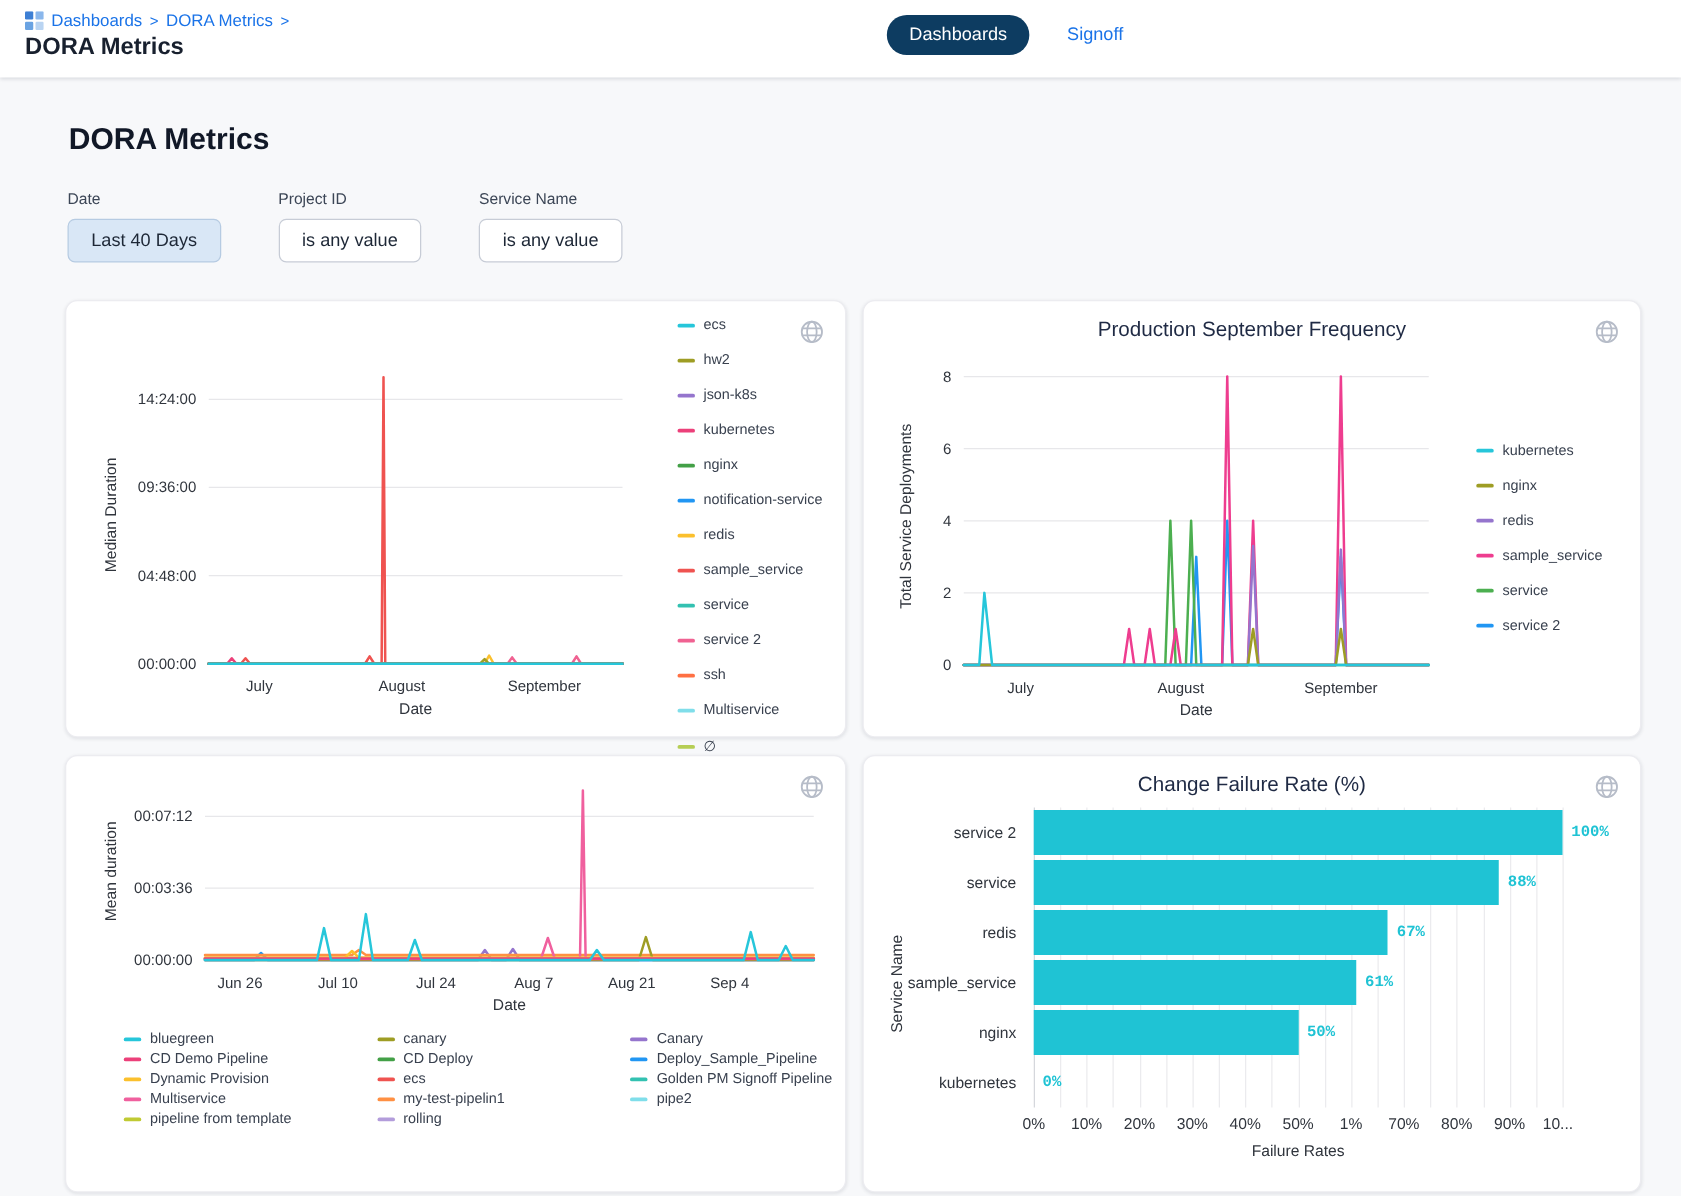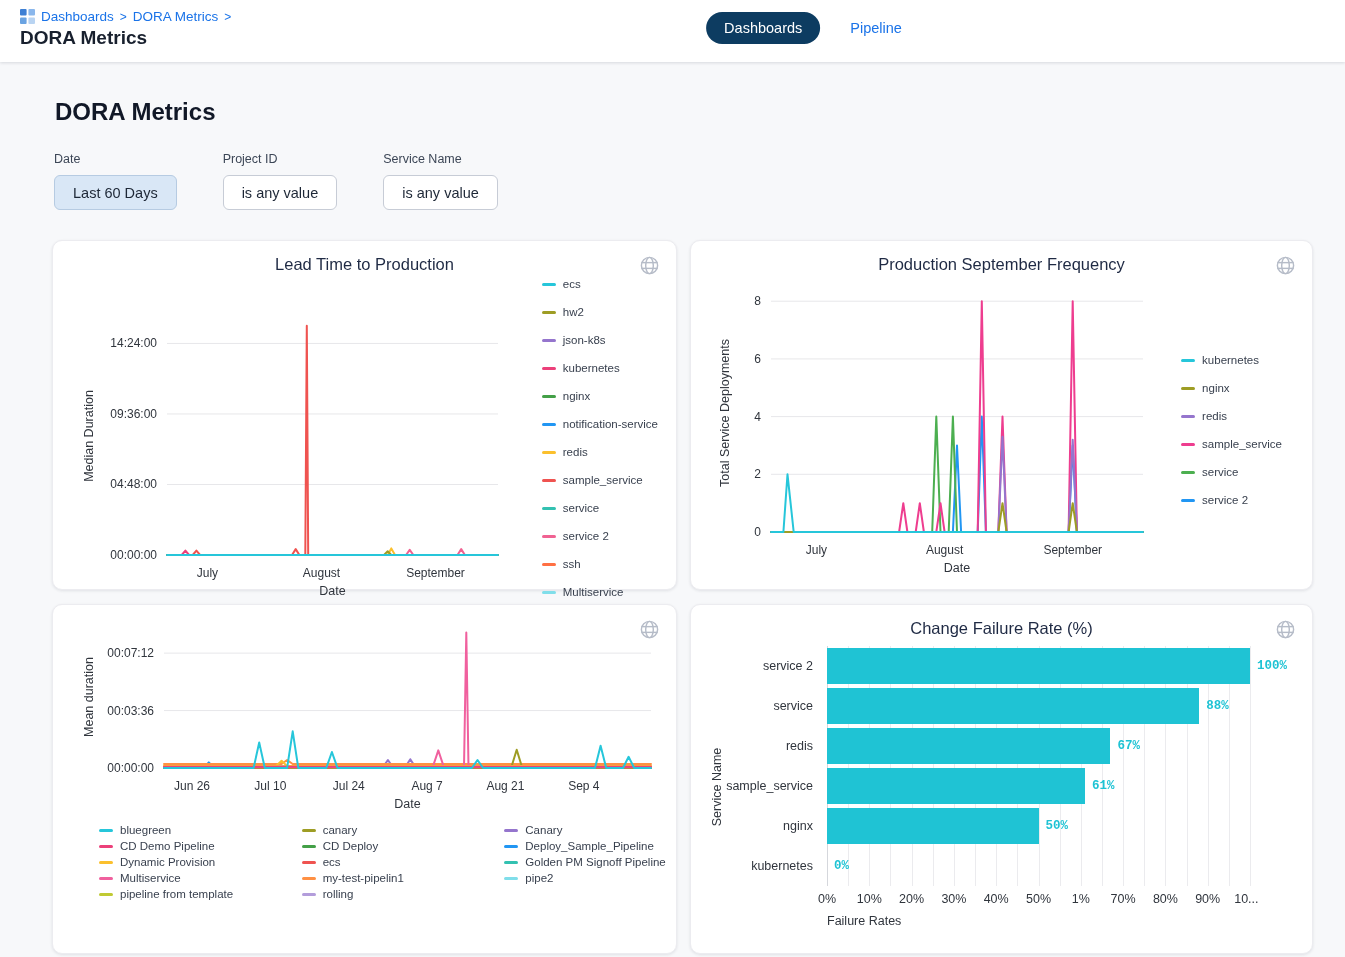--- a/index.html
+++ b/index.html
@@ -51,21 +51,21 @@
   .bar-labels{width:100px;flex:0 0 auto;}
   .bar-label{height:40px;display:flex;align-items:center;justify-content:flex-end;padding-right:14px;font-size:12.5px;color:#30353d;white-space:nowrap;}
   .track-col{flex:1;position:relative;}
   .track-area{position:relative;height:240px;font-family:Liberation Mono, monospace;}
   .gl{position:absolute;top:0;bottom:0;width:1px;background:#ebebee;}
   .gl.axis{background:#d5d7dc;}
   .bar{position:absolute;height:36px;background:var(--bar-cyan);z-index:2;}
   .bar-value{position:absolute;z-index:3;font-size:12.5px;font-weight:700;color:var(--bar-cyan);transform:translateY(-50%);white-space:nowrap;}
   .bar-ticks{position:relative;height:24px;margin-top:4px;}
   .bar-tick{position:absolute;top:2px;transform:translateX(-50%);font-size:12.5px;color:#30353d;white-space:nowrap;}
-  .bars-xlabel{font-size:12.5px;color:#30353d;margin-top:0px;}
+  .bars-xlabel{text-align:center;font-size:12.5px;color:#30353d;margin-top:0px;}
 </style>
 </head>
 <body>
 
 <header class="top-header">
   <div class="bc-row">
     <span style="line-height:0;">
       <svg width="15" height="15" viewBox="0 0 15 15">
         <rect x="0" y="0" width="6.6" height="6.6" rx="1" fill="#3d7fd4"></rect>
         <rect x="8.4" y="0" width="6.6" height="6.6" rx="1" fill="#8ab7ec"></rect>
@@ -74,46 +74,45 @@
       </svg>
     </span>
     <a class="bc-link">Dashboards</a>
     <span class="bc-sep">&gt;</span>
     <a class="bc-link">DORA Metrics</a>
     <span class="bc-sep">&gt;</span>
   </div>
   <h1 class="hdr-title">DORA Metrics</h1>
   <nav class="tabs">
     <button class="tab-pill">Dashboards</button>
-    <button class="tab-link">Pipeline</button>
+    <button class="tab-link">Signoff</button>
   </nav>
 </header>
 
 <main class="main">
   <h2 class="page-title">DORA Metrics</h2>
 
   <div class="filters">
     <div>
       <div class="filter-label">Date</div>
-      <button class="filter-btn selected">Last 60 Days</button>
+      <button class="filter-btn selected">Last 40 Days</button>
     </div>
     <div>
       <div class="filter-label">Project ID</div>
       <button class="filter-btn">is any value</button>
     </div>
     <div>
       <div class="filter-label">Service Name</div>
       <button class="filter-btn">is any value</button>
     </div>
   </div>
 
   <section class="grid">
 
     <div class="card">
-      <div class="card-title">Lead Time to Production</div>
       <button class="globe-btn">
         <svg width="21" height="21" viewBox="0 0 22 22" fill="none" stroke="#b6bcc8" stroke-width="1.5">
           <circle cx="11" cy="11" r="8.5"></circle>
             <ellipse cx="11" cy="11" rx="4" ry="8.5"></ellipse>
           <line x1="2.5" y1="8" x2="19.5" y2="8"></line>
             <line x1="2.5" y1="14" x2="19.5" y2="14"></line>
         </svg>
       </button>
       <div class="chart-row">
         <div><svg width="442" height="300" viewBox="0 0 442 300">

